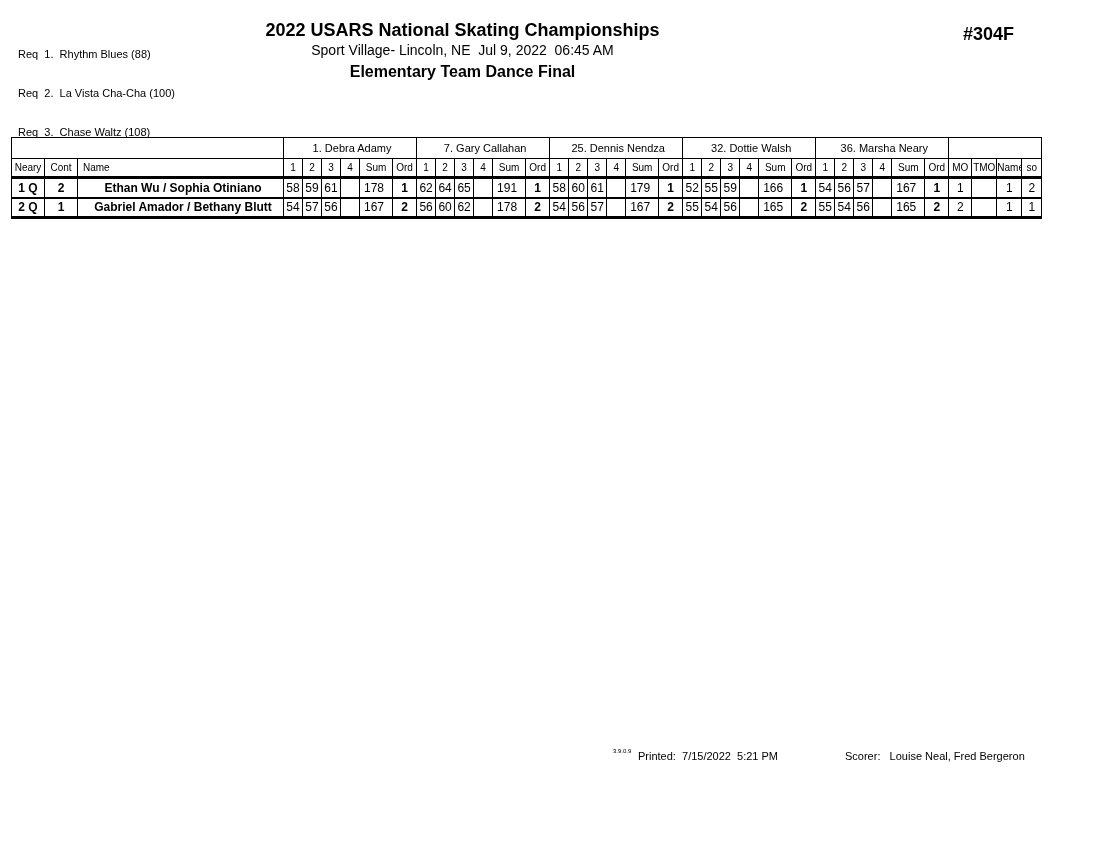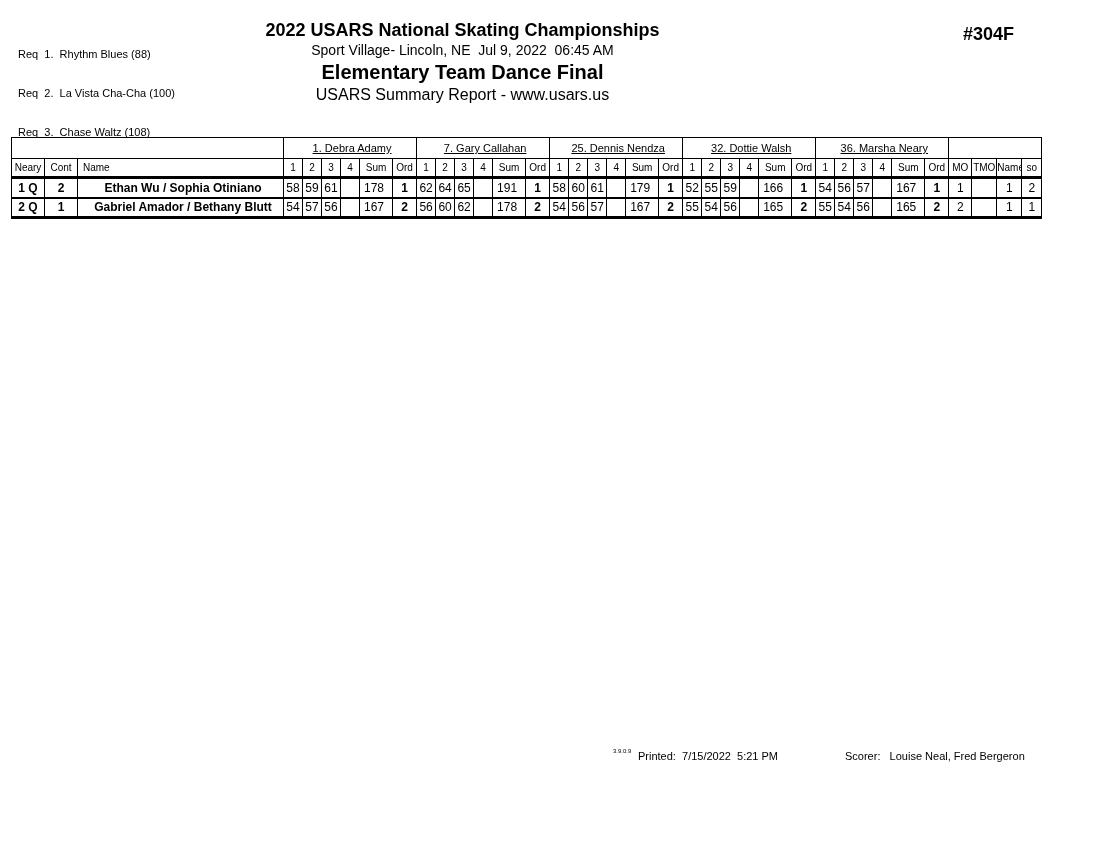--- a/index.html
+++ b/index.html
@@ -24,21 +24,21 @@
   }
   .title-block {
     position: absolute;
     left: 0;
     top: 20px;
     width: 925px;
     text-align: center;
   }
   .title-main   { font-size: 18px; font-weight: bold; line-height: 21px; }
   .title-venue  { font-size: 14px; line-height: 19px; white-space: pre; }
-  .title-event  { font-size: 20px; font-weight: bold; line-height: 24px; }
+  .title-event  { font-size: 16px; font-weight: bold; line-height: 24px; }
   .title-report { font-size: 16px; line-height: 22px; }
   .event-number {
     position: absolute;
     top: 24px;
     left: 963px;
     font-size: 18px;
     font-weight: bold;
   }
   
   table.results {
@@ -58,21 +58,20 @@
   }
   tr.judge-row  { height: 21px; }
   tr.head-row   { height: 19px; }
   tr.data-row   { height: 20px; }
   td.nb { border: none; }
   td.jname {
     text-align: left;
     padding-left: 4px;
     font-size: 11px;
     white-space: pre;
-    text-decoration: underline;
   }
   tr.head-row td { font-size: 10px; border-bottom: 3px solid #000; }
   tr.head-row td.name-h { text-align: left; padding-left: 5px; margin-top: 45px; }
   tr.data-row td { font-size: 12px; }
   tr.r1 td { border-bottom: 2px solid #000; }
   tr.r2 td { border-bottom: 3px solid #000; text-align: center; }
   td.ord { border-left: 4px solid #000; border-right: 4px solid #000; }
   tr.data-row td.ord { font-weight: bold; }
   td.sum { text-align: right; padding-right: 4px; }
   td.place-c, td.cont-c { font-weight: bold; }
@@ -112,21 +111,20 @@
   <div class="req-block">
     <div>Req  1.  Rhythm Blues (88)</div>
     <div>Req  2.  La Vista Cha-Cha (100)</div>
     <div>Req  3.  Chase Waltz (108)</div>
   </div>
 
   <div class="title-block">
     <div class="title-main">2022 USARS National Skating Championships</div>
     <div class="title-venue">Sport Village- Lincoln, NE  Jul 9, 2022  06:45 AM</div>
     <div class="title-event">Elementary Team Dance Final</div>
-    <div class="title-report">USARS Summary Report - www.usars.us</div>
   </div>
 
   <div class="event-number">#304F</div>
 
   <table class="results">
     <colgroup>
       <col style="width:33px">
         <col style="width:33px">
         <col style="width:206px">
       <col style="width:19px">

